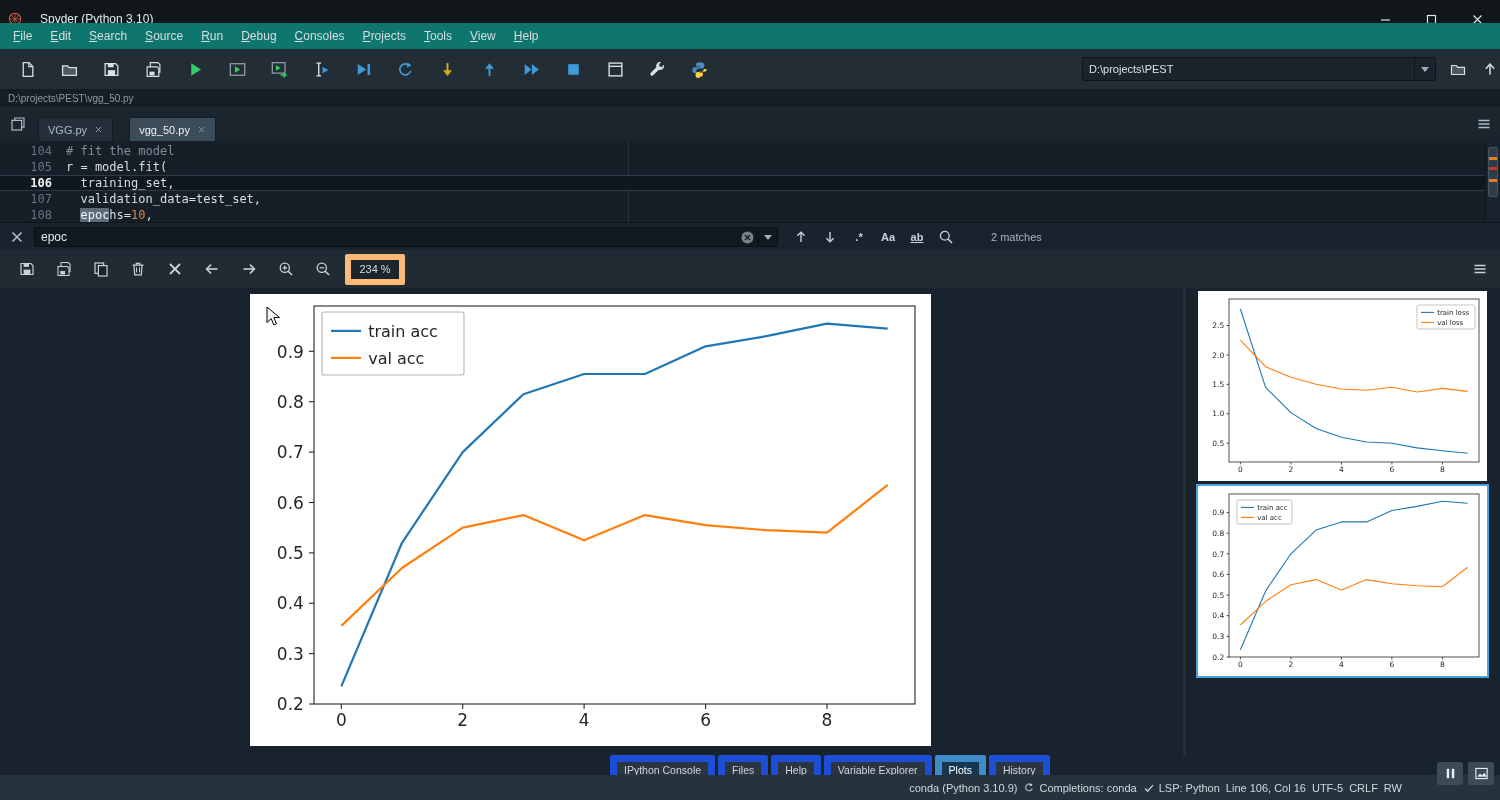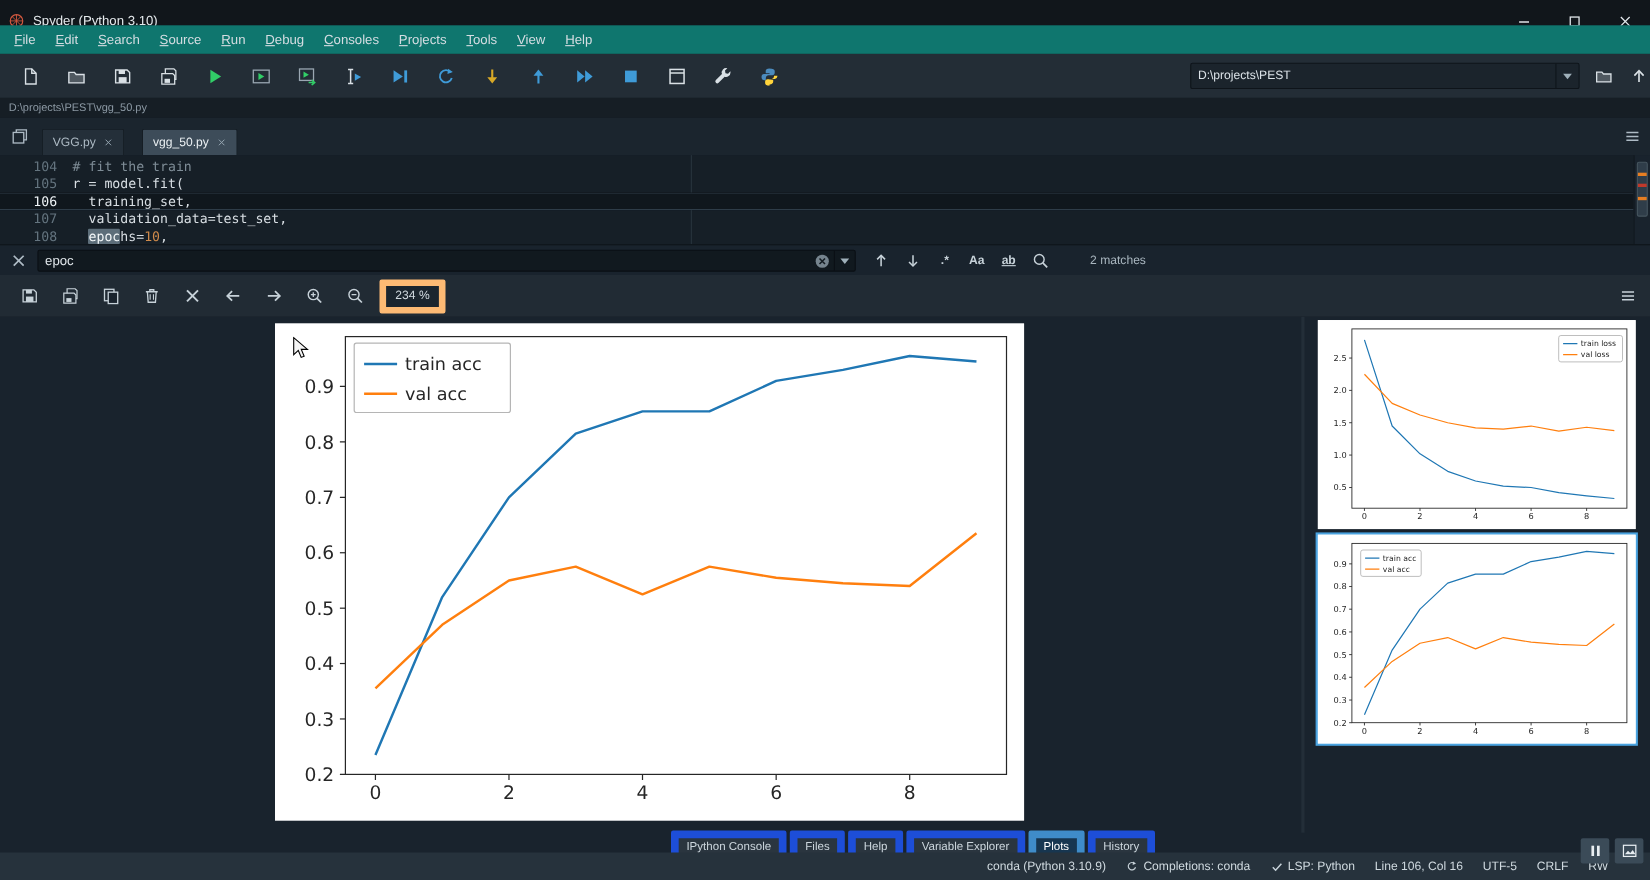--- a/index.html
+++ b/index.html
@@ -1,20 +1,20 @@
 <!DOCTYPE html>
 <html><head>
 <meta charset="utf-8">
 <style>
   html,body{margin:0;padding:0}
   body{width:1500px;height:800px;background:#0c1116;font-family:"Liberation Sans",sans-serif;position:relative;overflow:hidden}
   .window{position:absolute;inset:0;background:#19232D;color:#d5dde2}
 
   
-  .titlebar{position:absolute;top:0;left:0;right:0;height:38px;background:#11161b;display:flex;align-items:center;padding-left:8px;gap:8px}
+  .titlebar{position:absolute;top:0;left:0;right:0;height:38px;background:#11161b;display:flex;align-items:center;padding-left:8px;gap:18px}
   .titlebar .title{font-size:12px;color:#e4e9ec}
   .win-controls{margin-left:auto;display:flex;height:100%}
   .win-btn{width:46px;height:100%;display:flex;align-items:center;justify-content:center}
 
   
   .menubar{position:absolute;top:23px;left:0;right:0;height:26px;background:#0f766e;display:flex;align-items:flex-start;padding-left:4px;border-bottom:1px solid #151d24}
   .menu-item{padding:0 9px;font-size:12px;color:#d5dde2;line-height:26px}
   .menu-item u{text-decoration:underline}
 
   
@@ -38,21 +38,21 @@
   #editor-tabs{display:flex;gap:16px;margin-left:38px}
   .ed-tab{height:23px;display:flex;align-items:center;gap:7px;padding:0 9px;background:#242f39;border:1px solid #151d24;border-bottom:none;font-size:11px;color:#aebbc5;border-radius:2px 2px 0 0}
   .ed-tab.active{background:#3d4c59;color:#edf2f5}
   .tab-close{display:flex;align-items:center}
   .pane-menu{position:absolute;right:8px;top:9px}
   .code-area{position:absolute;top:34px;left:0;right:14px;bottom:0;background:#161f27;font-family:"DejaVu Sans Mono","Liberation Mono",monospace;font-size:12px;padding-top:2px}
   .ruler{position:absolute;left:628px;top:0;bottom:0;width:1px;background:#27333d}
   .code-line{position:relative;height:16px;line-height:16px;display:flex;white-space:pre}
   .code-line.current{background:#10171d;box-shadow:inset 0 1px 0 #2e3c48, inset 0 -1px 0 #2e3c48}
   .gutter{width:52px;flex:0 0 52px;text-align:right;padding-right:14px;color:#64747f}
-  .code-line.current .gutter{color:#eef3f6;font-weight:normal}
+  .code-line.current .gutter{color:#eef3f6;font-weight:bold}
   .seg-comment{color:#7e8c96}
   .seg-code{color:#d8dee3}
   .seg-number{color:#cf8a4b}
   .seg-match{background:#5d6e7a;color:#f2f6f8;border-radius:1px}
   .ed-scrollbar{position:absolute;right:0;top:34px;bottom:0;width:14px;background:#19232d;border-left:1px solid #11181e}
   .ed-thumb{position:absolute;left:2px;right:2px;top:6px;height:48px;background:#2f3d49;border:1px solid #46555f;border-radius:2px}
   .flag{position:absolute;left:3px;width:8px;height:3px}
 
   
   .findbar{position:absolute;top:222px;left:0;right:0;height:28px;background:#19232d;border-top:1px solid #0e141a;border-bottom:1px solid #0e141a;display:flex;align-items:center;gap:8px;padding:0 8px}
@@ -79,21 +79,21 @@
   #main-plot{position:absolute;left:250px;top:6px;width:681px;height:452px;background:#fff}
   .splitter{position:absolute;left:1183px;top:0;bottom:18px;width:3px;background:#232e38}
   .thumb{position:absolute;left:1198px;width:289px;height:190px;background:#fff}
   #loss-thumbnail{top:3px}
   #acc-thumbnail{top:198px;box-shadow:0 0 0 2px #4aa3e0}
   .bottom-tabs{position:absolute;left:610px;top:467px;display:flex;gap:3px}
   .btab{padding:2px 7px;font-size:10.5px;background:#2a353f;border:7px solid #1d4ed8;color:#ccd6dd;border-radius:2px}
   .btab.active{background:#173650;border-color:#3f8cc9;color:#fff}
 
   
-  .statusbar{position:absolute;bottom:0;left:0;right:0;height:25px;background:#26323c;display:flex;align-items:center;justify-content:flex-end;padding-right:38px;gap:18px;font-size:11px;color:#cfd9df}
+  .statusbar{position:absolute;bottom:0;left:0;right:0;height:25px;background:#26323c;display:flex;align-items:center;justify-content:flex-end;padding-right:98px;gap:6px;font-size:11px;color:#cfd9df}
   .status-item{display:flex;align-items:center;gap:4px}
   .st-ic svg{width:12px;height:12px;display:block}
   .corner-btns{position:absolute;right:6px;top:762px;display:flex;gap:5px}
   .corner-btn{width:26px;height:23px;background:#3b4b58;border-radius:2px;display:flex;align-items:center;justify-content:center}
   .corner-btn svg{width:15px;height:15px}
 
   .cursor{position:absolute;left:266px;top:306px;pointer-events:none;z-index:50}
 </style>
 </head>
 <body>
@@ -293,21 +293,21 @@
               </svg>
             </span>
           </div>
         </div>
       <span class="pane-menu" id="editor-menu-btn"><svg width="16" height="16" viewBox="0 0 16 16">
             <path d="M2.5 4.5h11M2.5 8h11M2.5 11.5h11" stroke="#aebbc5" stroke-width="1.4"></path>
           </svg></span>
     </div>
     <div class="code-area" id="code-lines">
       <div class="ruler"></div>
-    <div class="code-line"><span class="gutter">104</span><span class="code-text"><span class="seg-comment"># fit the train</span></span></div>
+    <div class="code-line"><span class="gutter">104</span><span class="code-text"><span class="seg-comment"># fit the model</span></span></div>
         <div class="code-line"><span class="gutter">105</span><span class="code-text"><span class="seg-code">r = model.fit(</span></span></div>
         <div class="code-line current"><span class="gutter">106</span><span class="code-text"><span class="seg-code">  training_set,</span></span></div>
         <div class="code-line"><span class="gutter">107</span><span class="code-text"><span class="seg-code">  validation_data=test_set,</span></span></div>
         <div class="code-line"><span class="gutter">108</span><span class="code-text"><span class="seg-code">  </span><span class="seg-match">epoc</span><span class="seg-code">hs=</span><span class="seg-number">10</span><span class="seg-code">,</span></span></div>
       </div>
     <div class="ed-scrollbar">
       <div class="ed-thumb"></div>
       <div class="flag" style="top:16px;background:#e67e22"></div>
       <div class="flag" style="top:26px;background:#c0392b"></div>
       <div class="flag" style="top:38px;background:#e67e22"></div>

